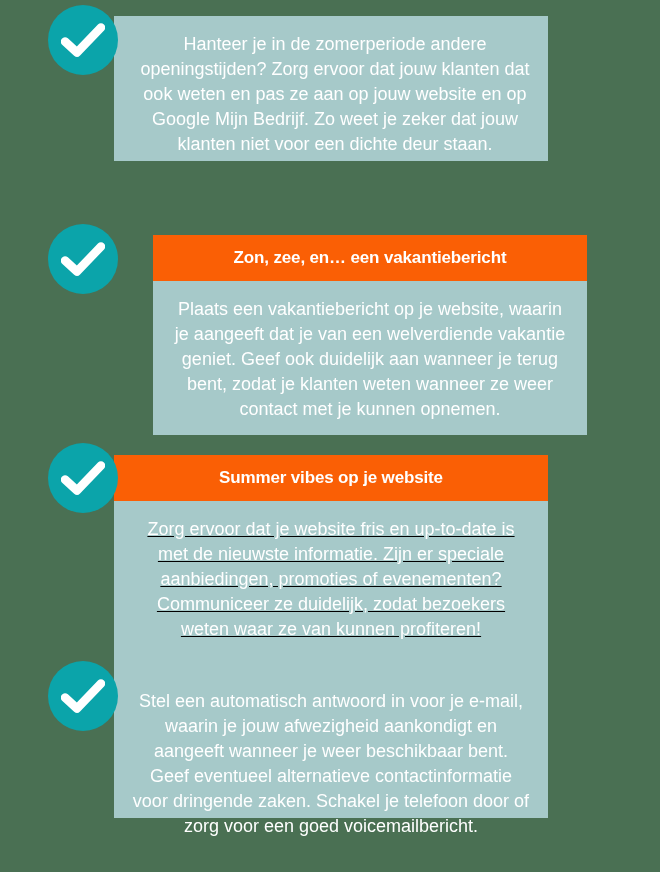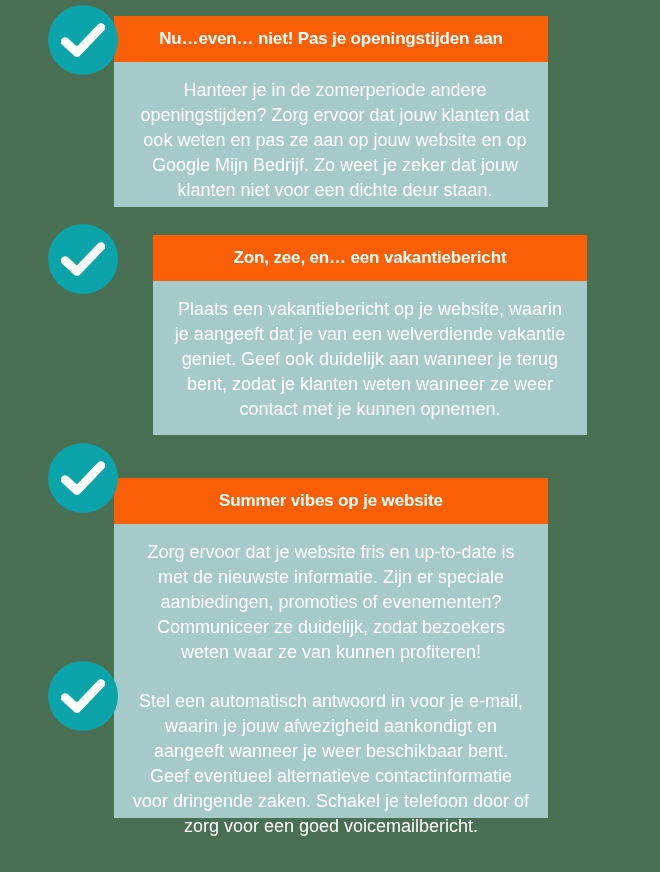--- a/index.html
+++ b/index.html
@@ -72,42 +72,39 @@
     display: block;
   }
 
   
   #card-1 { top: 16px; }
   #card-1 .card-body { height: 145px; padding-left: 26px; }
 
   #card-2 { top: 235px; padding-left: 39px; }
   #card-2 .card-body { height: 154px; }
 
-  #card-3 { top: 478px; }
-  #card-3 .card-body { height: 189px; }
+  #card-3 { top: 455px; }
+  #card-3 .card-body { height: 189px; text-decoration: underline; }
 
   #card-4 { top: 673px; }
   #card-4 .card-body { height: 145px; }
 </style>
 </head>
 <body style="background: rgb(74, 112, 83);">
 
 <div class="board">
 
   <div class="check-badge" style="top: 5px; background: rgb(11, 164, 170);">
     <span>
       <svg width="44" height="34" viewBox="0 0 44 34" aria-hidden="true">
         <path d="M4 18.5 L16 29.5 L40 4.5" fill="none" stroke="#ffffff" stroke-width="8.5" stroke-linecap="round" stroke-linejoin="round"></path>
       </svg>
     </span>
   </div>
   <div class="card" id="card-1">
-    <div class="card-header" style="background: rgb(250, 95, 5);">
-      <div class="card-header-title" style="color: rgb(255, 255, 255);">Nu…even… niet! Pas je openingstijden aan</div>
-    </div>
     <div class="card-body" style="background: rgb(166, 201, 201);">
       <div class="card-body-text" style="color: rgb(255, 255, 255);">Hanteer je in de zomerperiode andere openingstijden? Zorg ervoor dat jouw klanten dat ook weten en pas ze aan op jouw website en op Google Mijn Bedrijf. Zo weet je zeker dat jouw klanten niet voor een dichte deur staan.</div>
     </div>
   </div>
 
   <div class="check-badge" style="top: 224px; background: rgb(11, 164, 170);">
     <span>
       <svg width="44" height="34" viewBox="0 0 44 34" aria-hidden="true">
         <path d="M4 18.5 L16 29.5 L40 4.5" fill="none" stroke="#ffffff" stroke-width="8.5" stroke-linecap="round" stroke-linejoin="round"></path>
       </svg>

